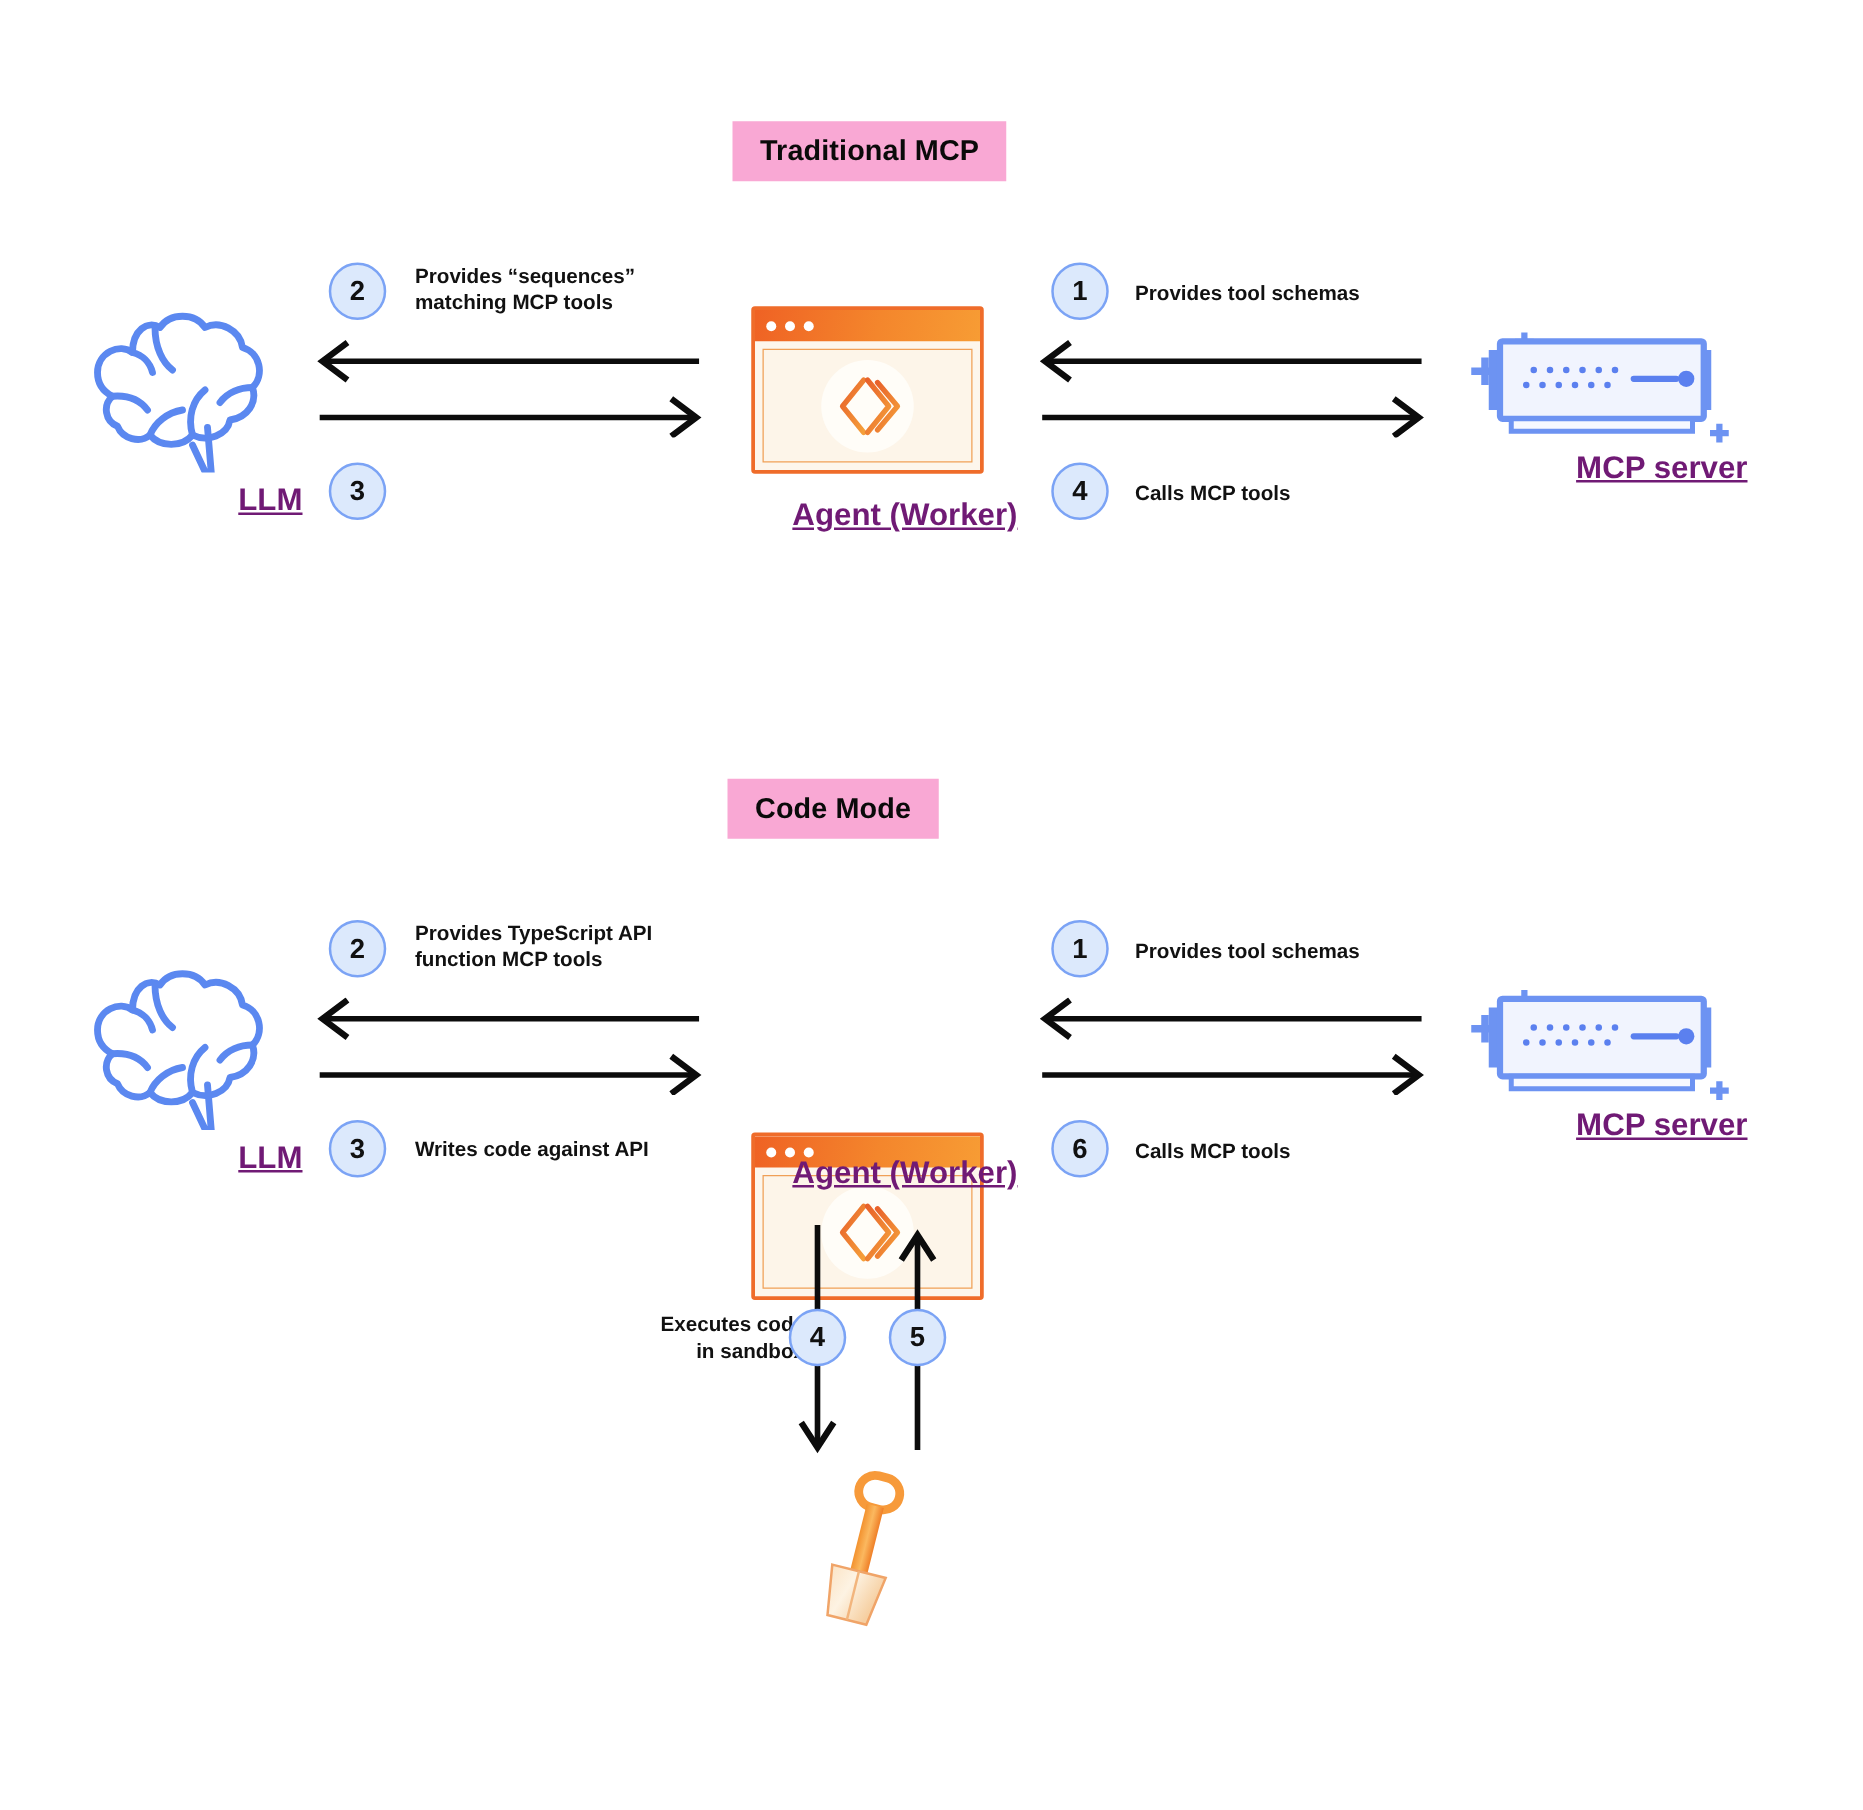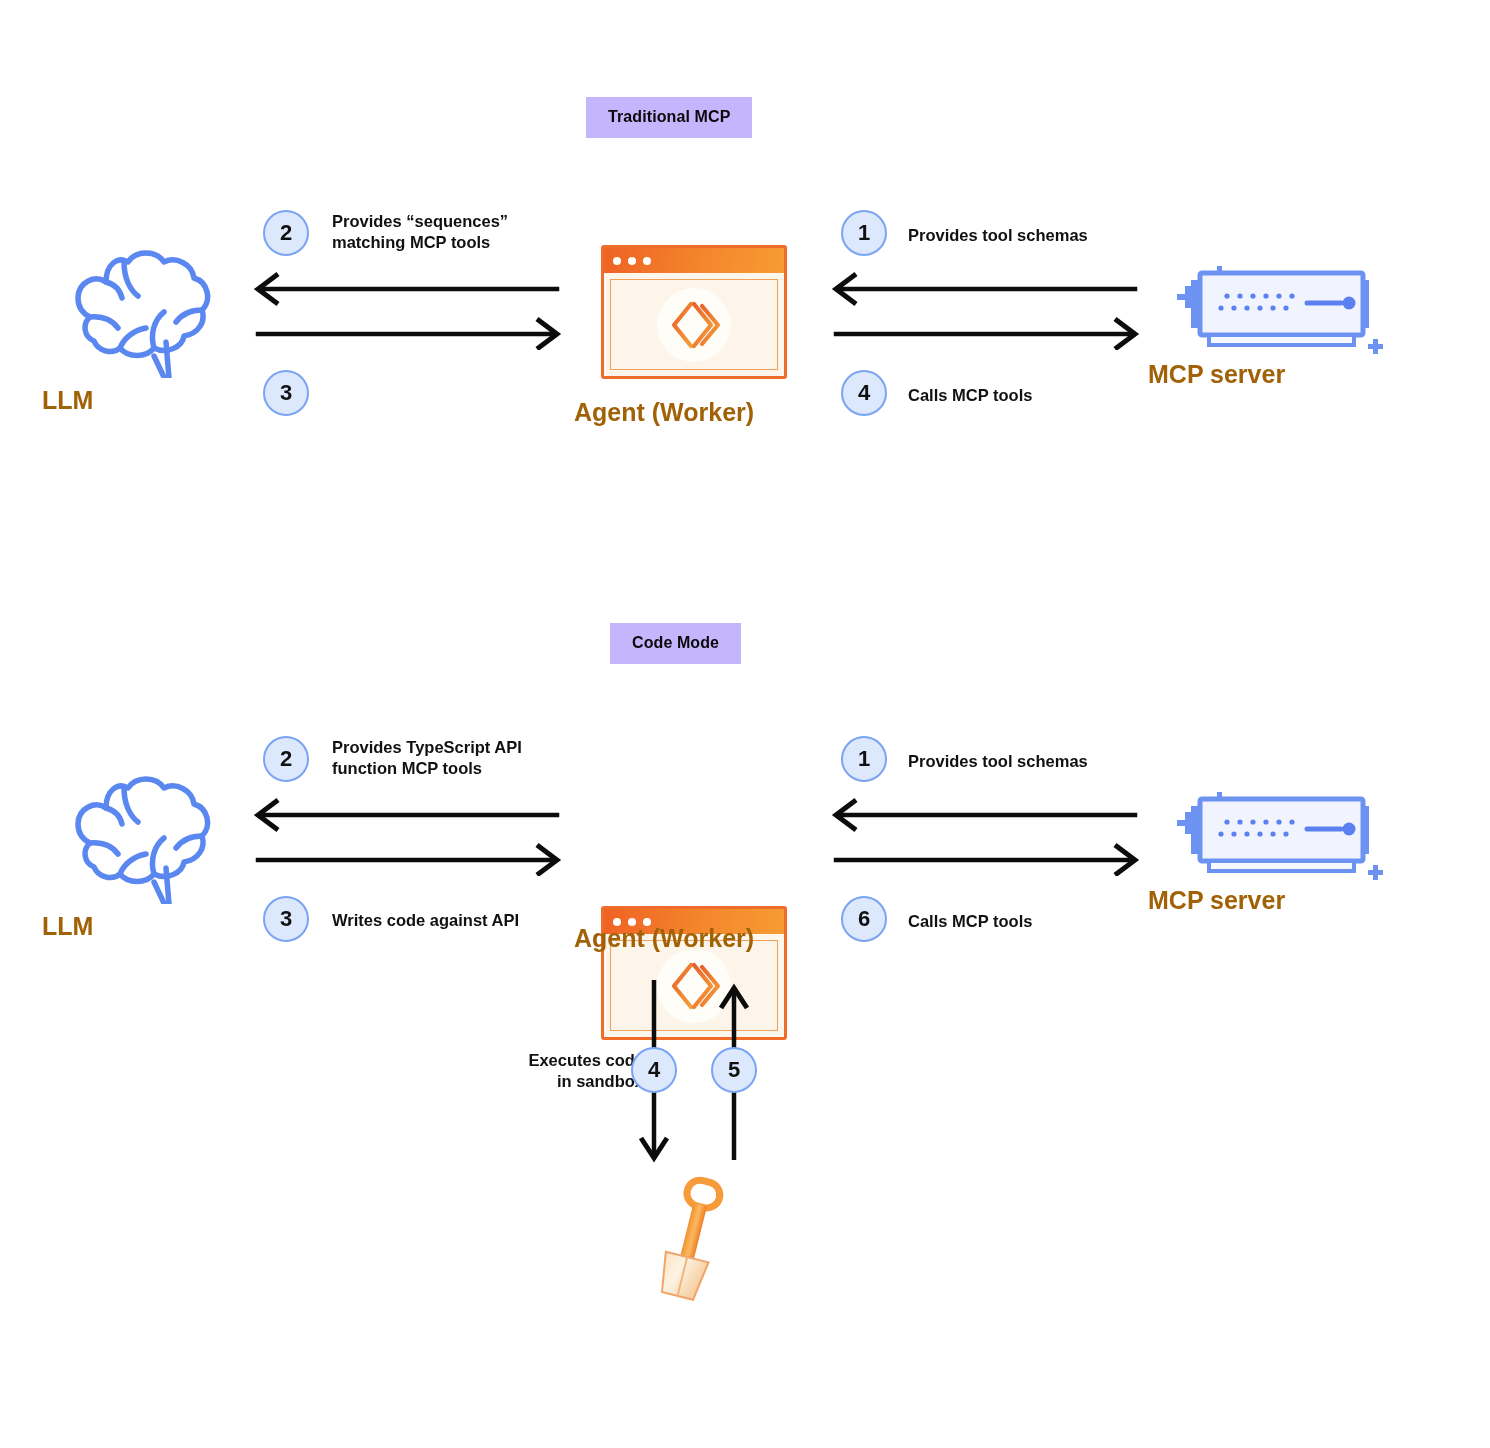--- a/index.html
+++ b/index.html
@@ -18,23 +18,23 @@
   .canvas {
     position: absolute;
     left: 0; top: 0;
     width: 1490px;
     height: 1448px;
   }
   .abs { position: absolute; }
 
   
   .section-badge {
-    background: #c4b5fd;
+    background: #f9a8d4;
     color: #0a0a0a;
-    font-size: 16px;
+    font-size: 23px;
     font-weight: bold;
     letter-spacing: 0.1px;
     padding: 12px 22px 13px 22px;
     display: inline-block;
     white-space: nowrap;
     line-height: 1;
   }
 
   
   .step {
@@ -60,24 +60,25 @@
     line-height: 1.28;
     color: #111;
     white-space: pre-line;
   }
   .caption.right-al { text-align: right; }
 
   
   .node-label {
     font-size: 25px;
     font-weight: bold;
-    color: #a16207;
-    text-align: left;
+    color: #701a75;
+    text-align: right;
     white-space: pre-line;
     line-height: 1.18;
+    text-decoration: underline;
   }
 
   
   .browser {
     width: 186px;
     height: 134px;
     box-sizing: border-box;
     border: 3px solid #ef6c2a;
     border-radius: 3px;
     background: #fdf6ec;
@@ -219,21 +220,21 @@
         <circle cx="92" cy="50" r="2.6"></circle>
       <circle cx="105" cy="50" r="2.6"></circle>
         <circle cx="118" cy="50" r="2.6"></circle>
         <circle cx="131" cy="50" r="2.6"></circle>
     </g>
     <line x1="152" y1="45" x2="186" y2="45" stroke="#5b80ef" stroke-width="5" stroke-linecap="round"></line>
     <circle cx="194" cy="45" r="6.5" fill="#5b80ef"></circle>
   </svg>
   <div class="abs node-label" style="left:1148px; top:360px; width:250px;">MCP server</div>
 
-  <div class="abs" style="left:610px; top:623px;">
+  <div class="abs" style="left:582px; top:623px;">
     <span class="section-badge">Code Mode</span>
   </div>
 
   <svg class="abs" style="left:62px; top:764px;" width="160" height="140" viewBox="0 0 160 140">
     <g fill="none" stroke="#5b88f0" stroke-width="5.5" stroke-linecap="round" stroke-linejoin="round">
       <path d="M44 44 C34 36 16 44 16 60 C16 70 22 76 28 79 C20 86 22 99 32 103 C36 113 50 117 58 110
                C66 120 84 120 92 110 C104 116 120 110 122 98 C136 96 144 84 140 72
                C150 62 146 44 132 40 C130 26 114 18 102 24 C94 12 74 12 66 24 C56 18 44 26 44 44 Z"></path>
       <path d="M62 24 C62 40 68 52 76 58"></path>
       <path d="M44 44 C52 46 58 52 60 60"></path>

